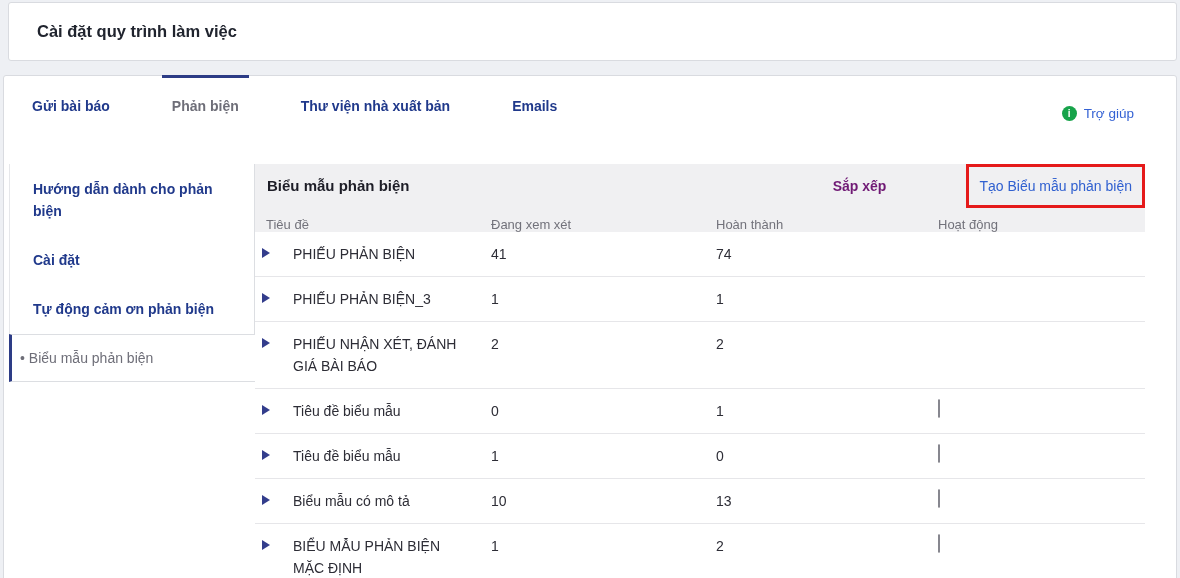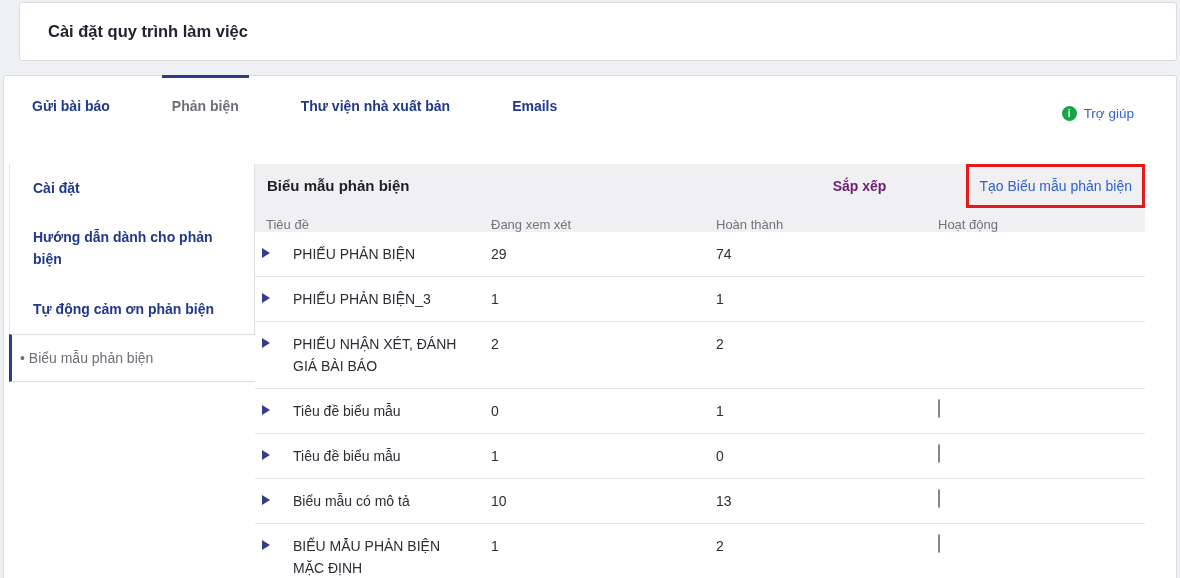--- a/index.html
+++ b/index.html
@@ -3,21 +3,21 @@
 <meta charset="utf-8">
 <style>
   * { margin:0; padding:0; box-sizing:border-box; }
   html,body { width:1180px; height:578px; overflow:hidden;
     font-family:"Liberation Sans","DejaVu Sans",sans-serif;
     background:#eef0f4; }
 
   .panel { background:#fff; border:1px solid #d9dbe0; border-radius:3px; }
 
   
-  .titlebar { position:absolute; left:19px; right:3px; top:2px; height:59px;
+  .titlebar { position:absolute; left:8px; right:3px; top:2px; height:59px;
     display:flex; align-items:center; padding-left:28px; }
   .page-title { font-size:16.5px; font-weight:bold; color:#20242e; }
 
   
   .mainpanel { position:absolute; left:3px; right:3px; top:75px; height:560px; }
 
   
   .tabbar { position:relative; height:76px; padding:22px 0 0 18px;
     display:flex; column-gap:30px; }
   .tab { position:relative; padding:0 10px; font-size:14px; font-weight:bold;
@@ -99,22 +99,22 @@
       </div>
     <div class="help">
       <span class="info-icon">i</span>
       <span class="help-label">Trợ giúp</span>
     </div>
   </div>
 
   <div class="content">
     <div class="sidebar">
       <div class="side-group" id="side-group">
+          <div class="side-item tall">Hướng dẫn dành cho phản biện</div>
           <div class="side-item">Cài đặt</div>
-          <div class="side-item tall">Hướng dẫn dành cho phản biện</div>
           <div class="side-item tall">Tự động cảm ơn phản biện</div>
         </div>
       <div id="side-active">
           <div class="side-item-active">• Biểu mẫu phản biện</div>
         </div>
     </div>
 
     <div class="main">
       <div class="grid-head">
         <div class="grid-title-row">
@@ -130,21 +130,21 @@
             <div class="col-h c3">Hoàn thành</div>
             <div class="col-h c4">Hoạt động</div>
           </div>
       </div>
       <div id="rows-container">
           <div class="row">
     <div class="c1">
       <span class="expander"></span>
       <span class="row-title">PHIẾU PHẢN BIỆN</span>
     </div>
-    <div class="c2"><span class="num">29</span></div>
+    <div class="c2"><span class="num">41</span></div>
     <div class="c3"><span class="num">74</span></div>
     <div class="c4"><span class="checkbox checked"></span></div>
   </div>
           <div class="row">
     <div class="c1">
       <span class="expander"></span>
       <span class="row-title">PHIẾU PHẢN BIỆN_3</span>
     </div>
     <div class="c2"><span class="num">1</span></div>
     <div class="c3"><span class="num">1</span></div>

